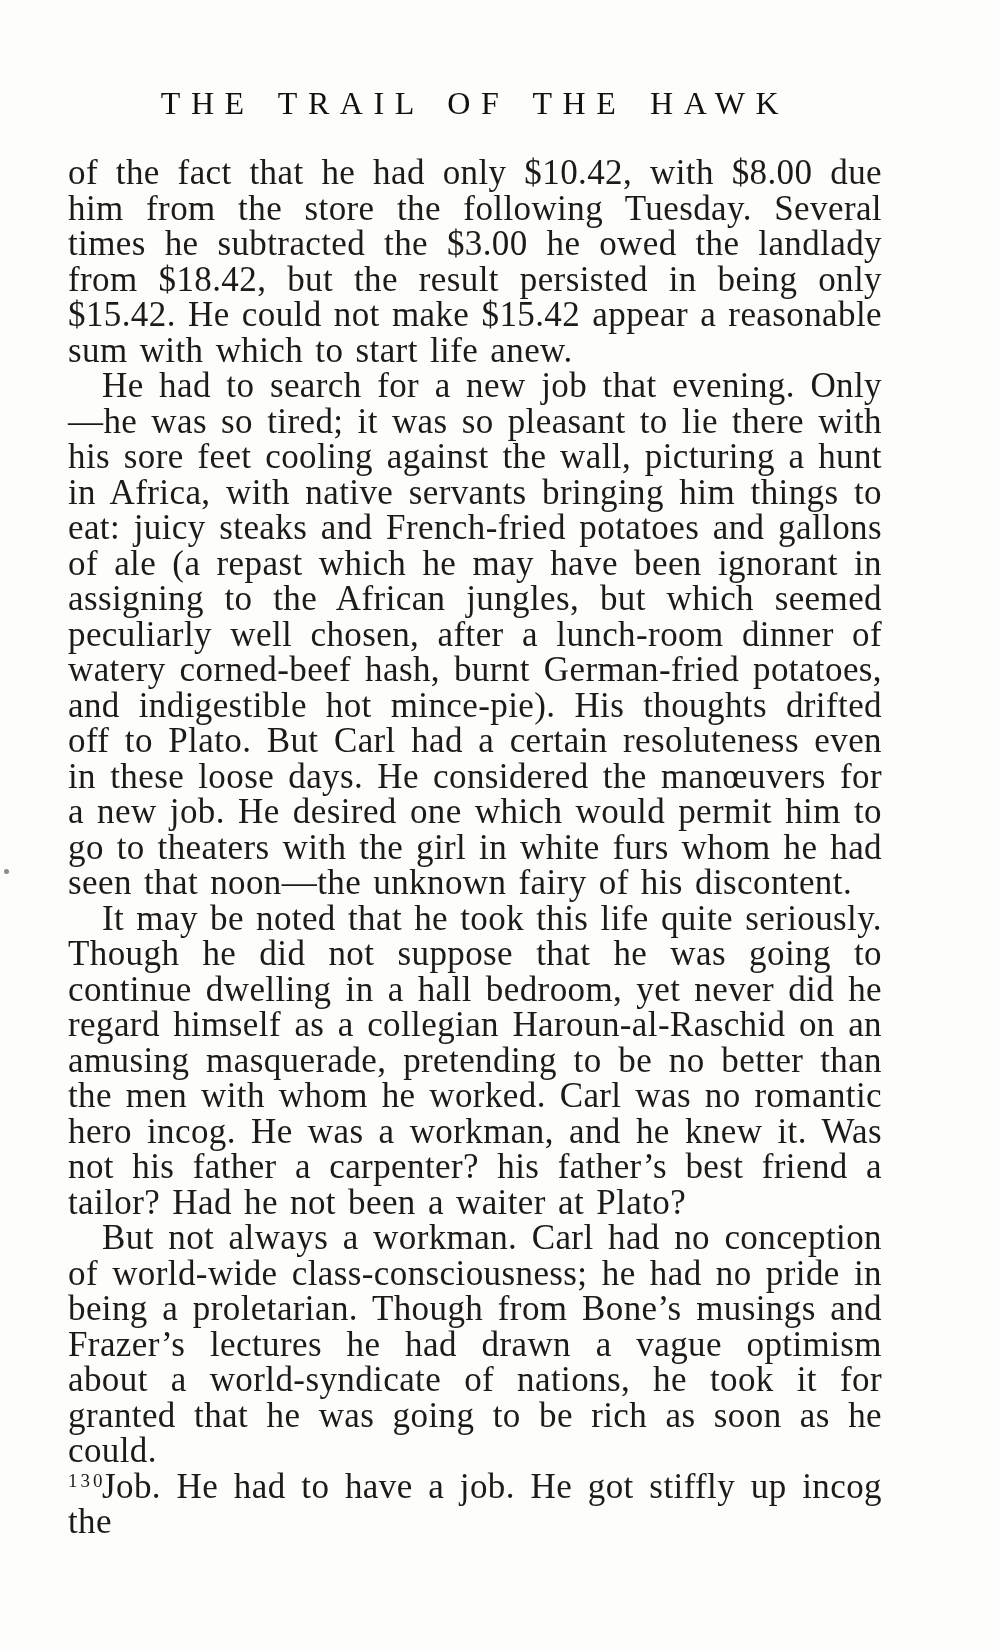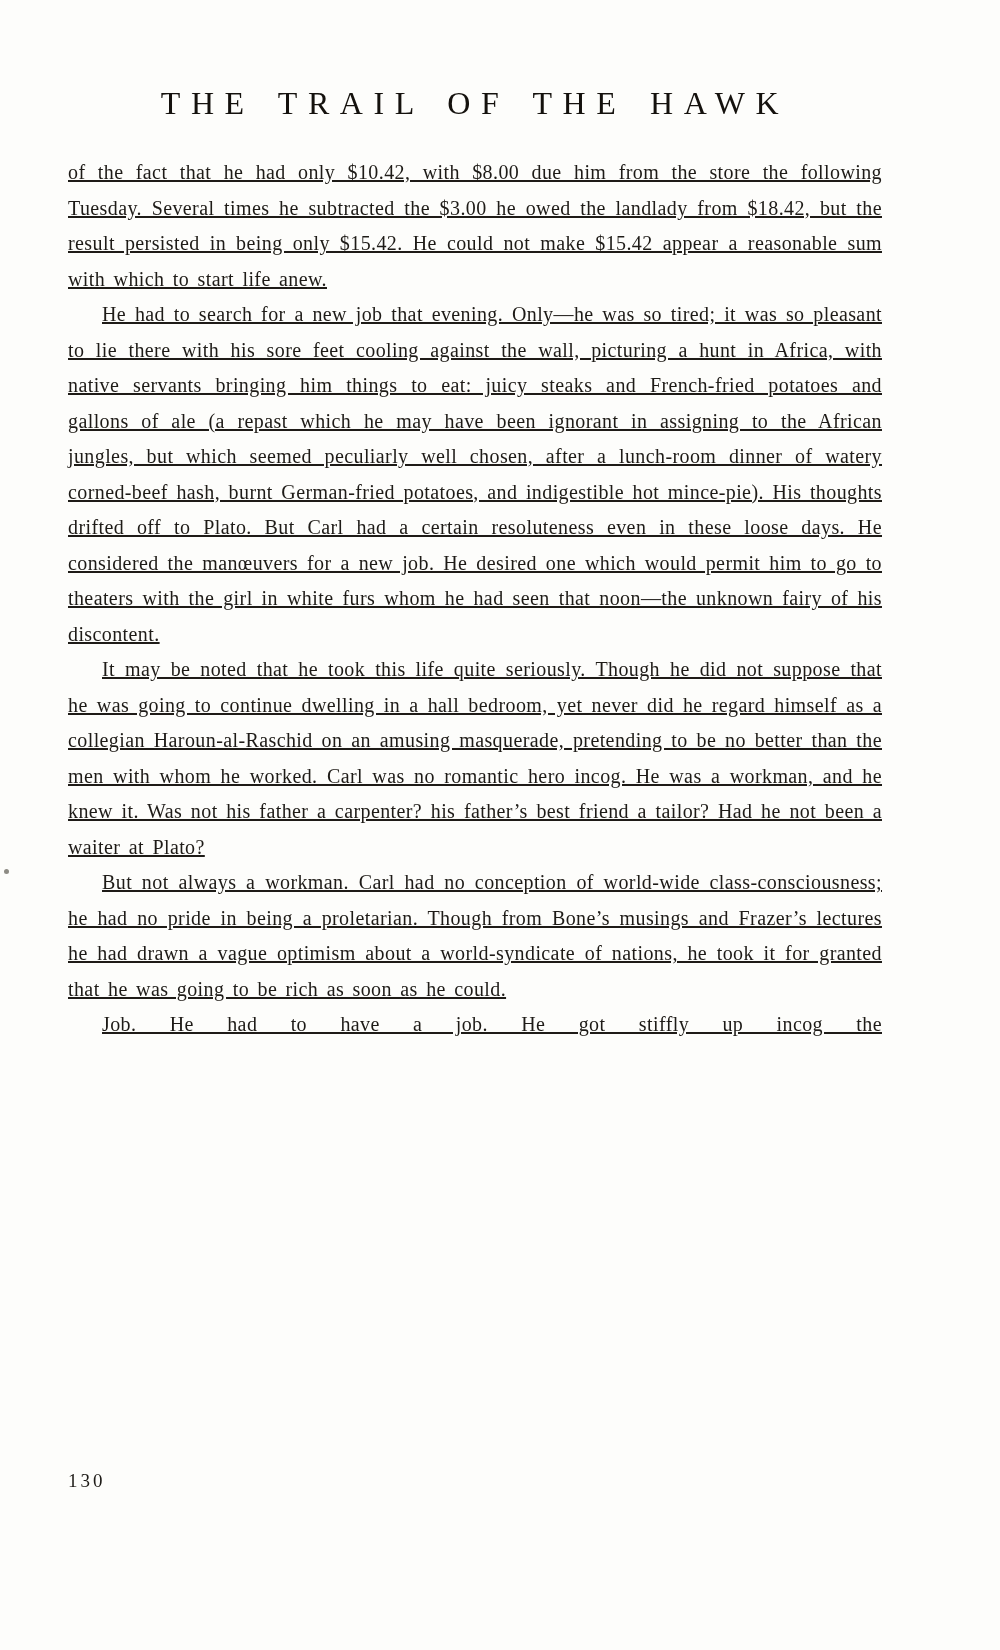--- a/index.html
+++ b/index.html
@@ -30,26 +30,25 @@
     font-weight: normal;
     color: #14110d;
     letter-spacing: 0.33em;
     word-spacing: 0.16em;
     text-align: center;
     white-space: nowrap;
     line-height: 1.1;
   }
   .body-text p {
     margin: 0;
-    font-size: 20px;
+    font-size: 35px;
     line-height: 35.5px;
     text-align: justify;
     letter-spacing: 0.4px;
     word-spacing: 3px;
-    text-decoration: underline;
   }
   .body-text p.indent {
     text-indent: 34px;
   }
   .body-text p.fill-last {
     text-align-last: justify;
   }
   .page-number {
     position: absolute;
     top: 1470px;

